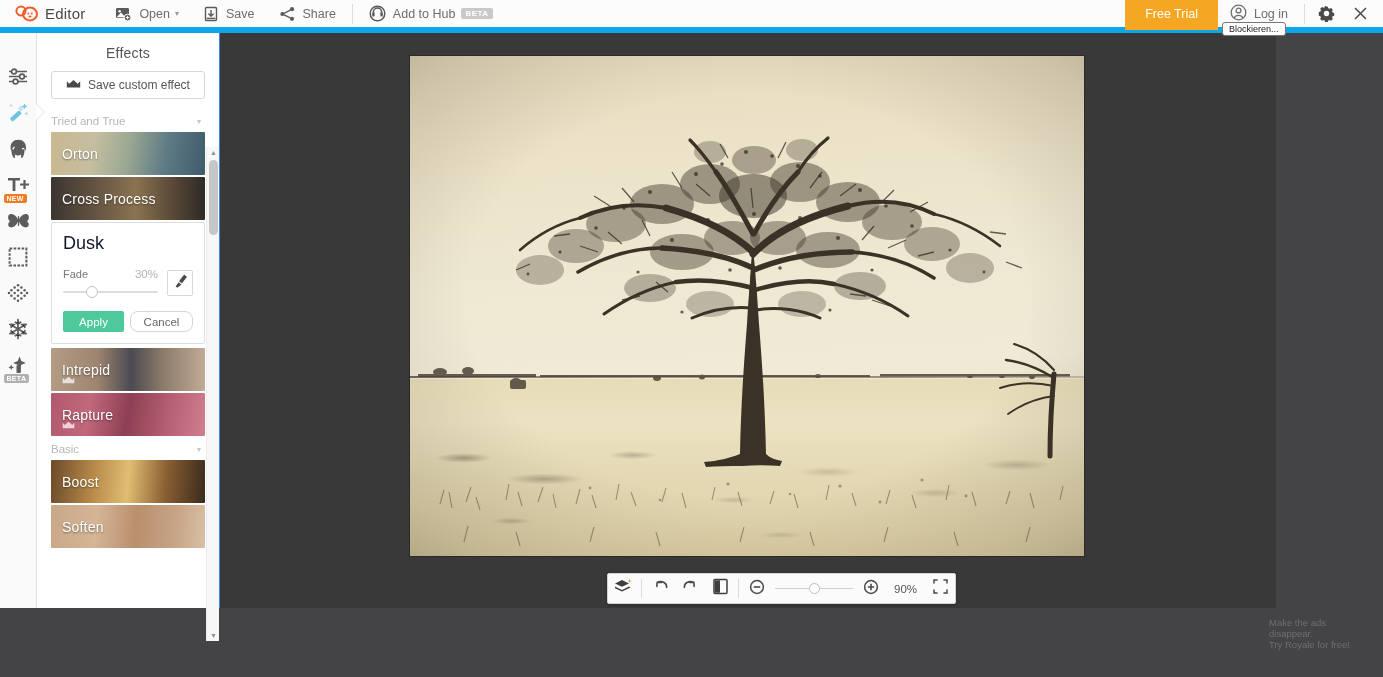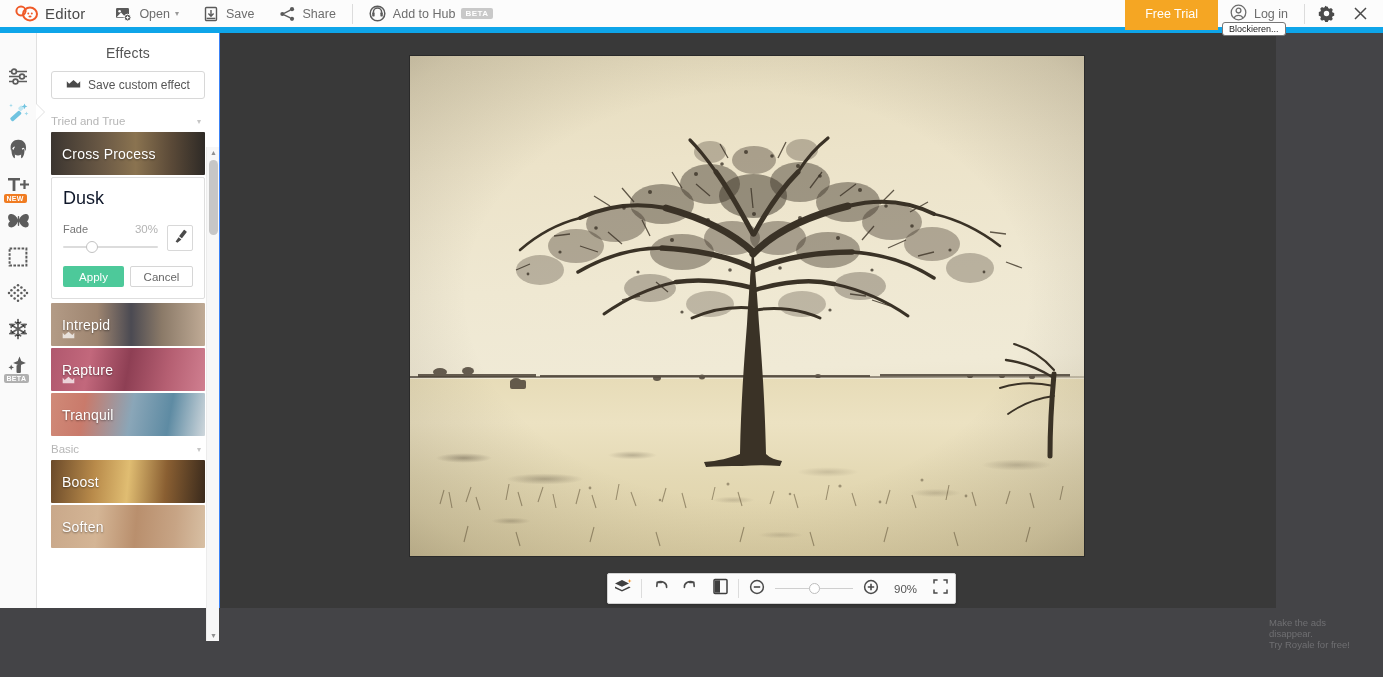--- a/index.html
+++ b/index.html
@@ -146,21 +146,21 @@
   }
   .dusk-btns { display: flex; margin-top: 13px; }
   .btn-apply {
     flex: 1; height: 21px; background: #4dc99a; color: #fff; font-size: 11.5px;
     display: flex; align-items: center; justify-content: center; cursor: pointer;
     border-radius: 2px; margin-right: 6px;
   }
   .btn-cancel {
     flex: 1; height: 21px; background: #fff; color: #666; font-size: 11.5px;
     border: 1px solid #d6d6d6; display: flex; align-items: center;
-    justify-content: center; cursor: pointer; border-radius: 2px;
+    justify-content: center; cursor: pointer; border-radius: 8px;
   }
 
   
   .sbar {
     position: absolute; top: 114px; right: 0; width: 13px; height: 494px;
     background: #f7f7f7; border-left: 1px solid #ececec; z-index: 28; cursor: pointer;
   }
   .sbar-up, .sbar-dn {
     position: absolute; left: 0; width: 13px; height: 11px;
     display: flex; align-items: center; justify-content: center;
@@ -452,20 +452,24 @@
       <span>Save custom effect</span>
     </div>
 
     <div class="list-wrap">
 
       <div class="cat-head">
         <span>Tried and True</span>
         <span class="chev">▾</span>
       </div>
 
+      <div class="fx">
+        <div class="fx-bg bg-orton"></div>
+        <span class="fx-label">Orton</span>
+      </div>
 
       <div class="fx">
         <div class="fx-bg bg-cross"></div>
         <span class="fx-label">Cross Process</span>
       </div>
 
       <div class="dusk-card">
         <div class="dusk-title">Dusk</div>
         <div class="slider-row">
           <div class="slider-col">
@@ -507,24 +511,20 @@
         <div class="fx-bg bg-rapture"></div>
         <span class="fx-label">Rapture</span>
         <span class="fx-crown">
           <svg width="13" height="8" viewBox="0 0 13 8">
               <path d="M.7 1.8l2 2.3L6.5.8l3.8 3.3 2-2.3v5.4H.7z" fill="#fff" opacity=".85"></path>
             </svg>
         </span>
       </div>
 
 
-      <div class="fx">
-        <div class="fx-bg bg-tranquil"></div>
-        <span class="fx-label">Tranquil</span>
-      </div>
 
       <div class="cat-head" style="margin-top:3px;">
         <span>Basic</span>
         <span class="chev">▾</span>
       </div>
 
       <div class="fx">
         <div class="fx-bg bg-boost"></div>
         <span class="fx-label">Boost</span>
       </div>

